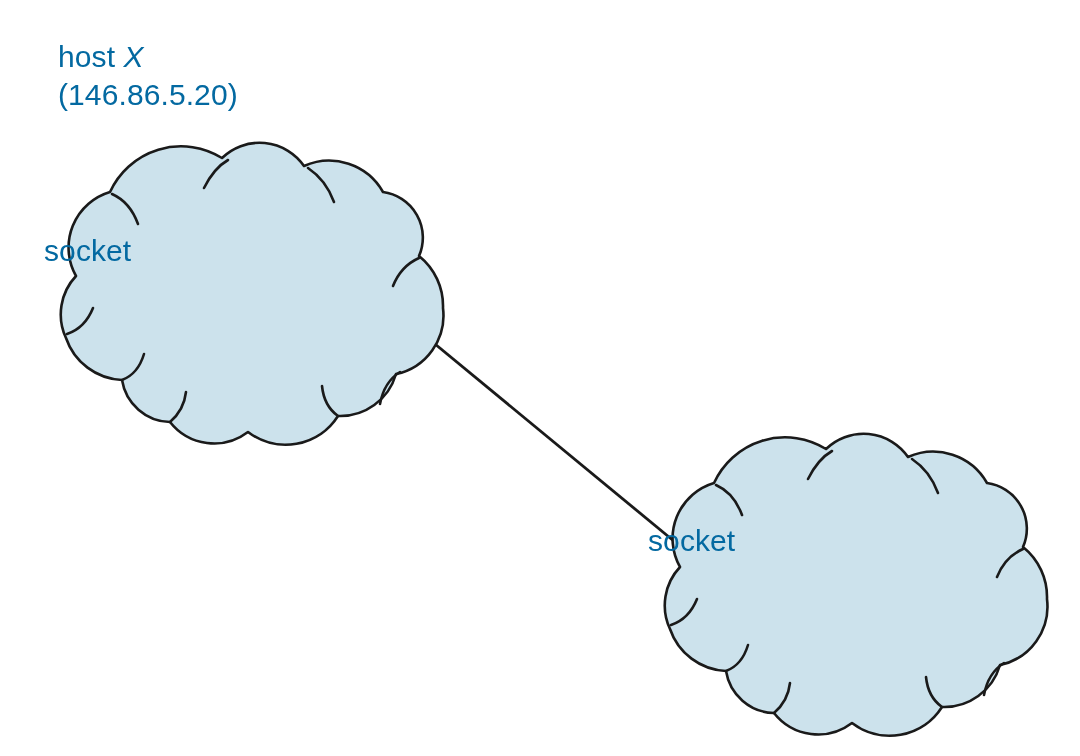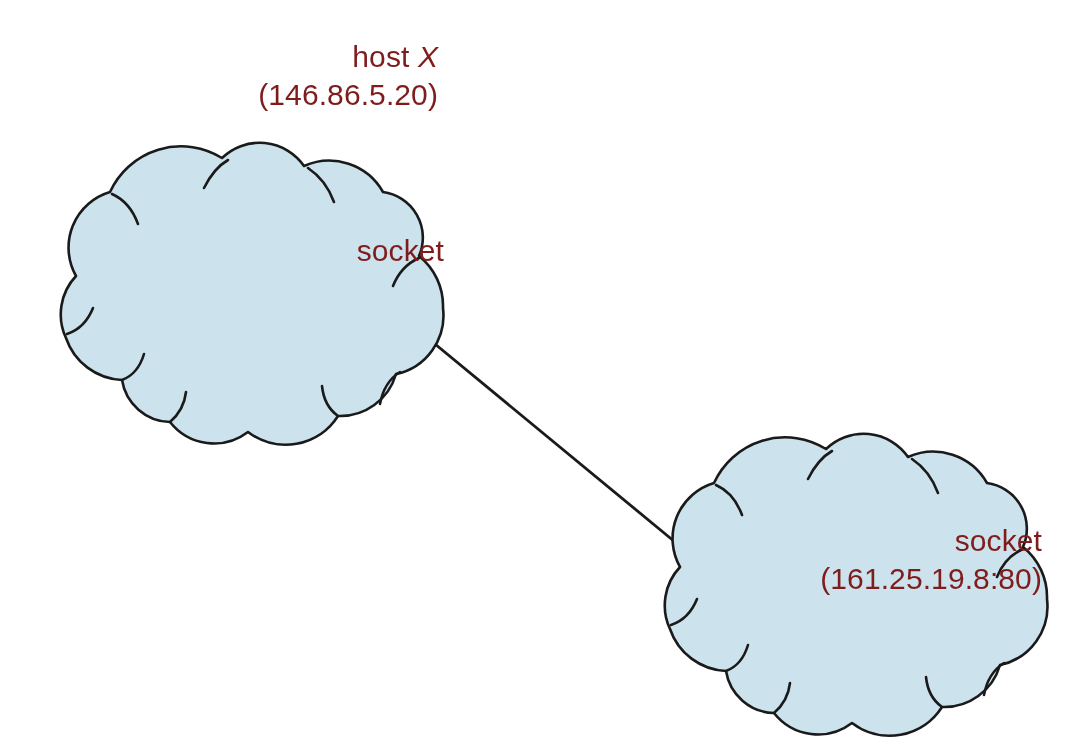--- a/index.html
+++ b/index.html
@@ -42,26 +42,26 @@
     stroke-linecap: round;
   }
   .link-line {
     stroke: #1a1a1a;
     stroke-width: 2.8;
     stroke-linecap: butt;
     fill: none;
   }
   .lbl {
     position: absolute;
-    text-align: right;
+    text-align: left;
     line-height: 1.28;
     font-size: 30px;
     letter-spacing: 0.1px;
     white-space: nowrap;
-    color: #7f1d1d;
+    color: #0369a1;
   }
   .lbl .l1, .lbl .l2 {
     display: block;
   }
   .lbl .ital {
     font-style: italic;
   }
   #host-x-label {
     left: 58px;
     top: 38px;
@@ -140,16 +140,15 @@
     <span class="l2">(146.86.5.20)</span>
   </div>
 
   <div class="lbl" id="left-socket-text">
     <span class="l1">socket</span>
   </div>
 
 
   <div class="lbl" id="right-socket-text">
     <span class="l1">socket</span>
-    <span class="l2">(161.25.19.8:80)</span>
   </div>
 
 </div>
 
 </body></html>

